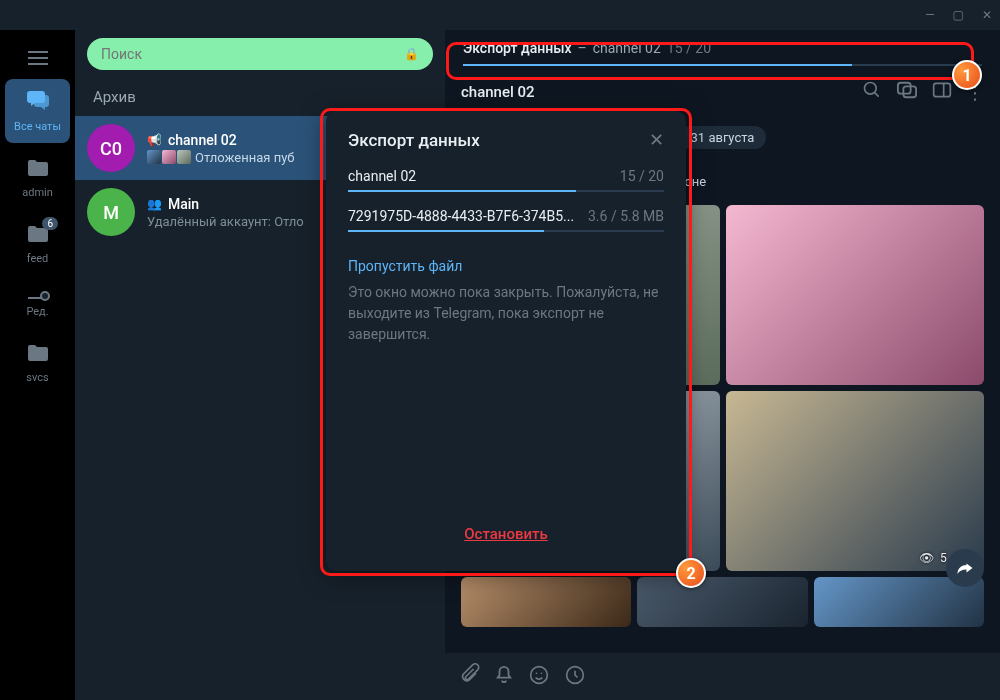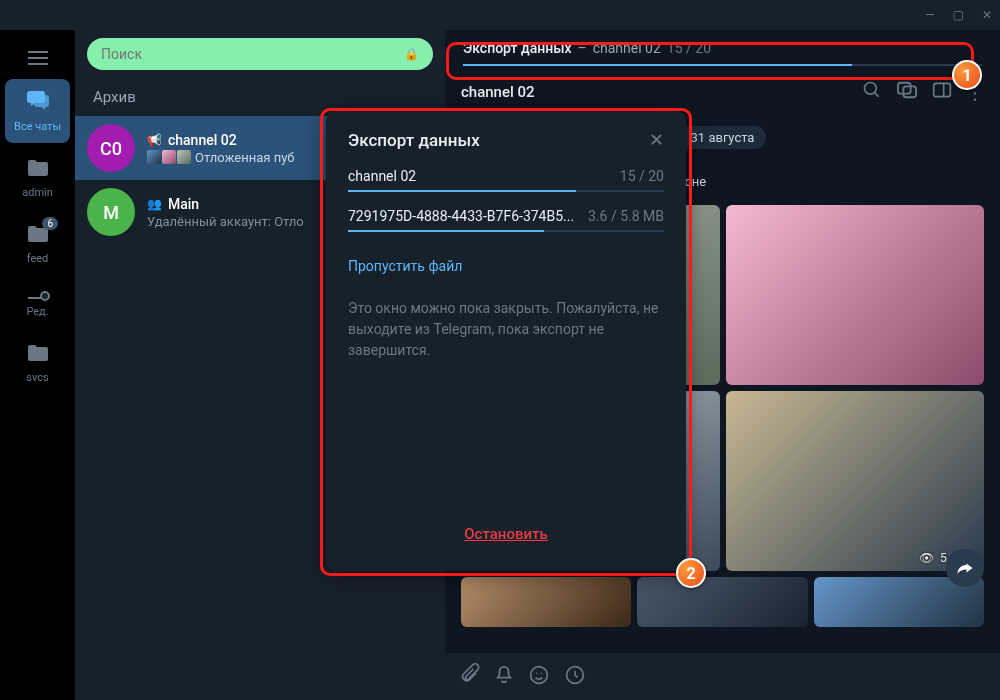--- a/index.html
+++ b/index.html
@@ -69,21 +69,21 @@
 
 
 .dialog { position: absolute; left: 326px; top: 111px; width: 360px; height: 460px; background: #17212b; border-radius: 10px; box-shadow: 0 4px 24px rgba(0,0,0,0.5); padding: 18px 22px; display: flex; flex-direction: column; z-index: 20; }
 .dialog .dlg-header { display: flex; justify-content: space-between; align-items: center; margin-bottom: 18px; }
 .dialog .dlg-title { font-size: 17px; font-weight: 500; color: #e9eef2; }
 .dialog .dlg-close { color: #6b7883; cursor: pointer; font-size: 18px; }
 .dialog .dlg-row { display: flex; justify-content: space-between; font-size: 14px; color: #e9eef2; margin-bottom: 6px; }
 .dialog .dlg-row .muted { color: #6b7883; }
 .dialog .dlg-progress { height: 2px; background: #2a3b4d; margin-bottom: 16px; }
 .dialog .dlg-progress .fill { height: 2px; background: #5eb5f7; }
-.dialog .skip { color: #5eb5f7; font-size: 14px; cursor: pointer; margin-top: 10px; margin-bottom: 24px; display: inline-block; }
+.dialog .skip { color: #5eb5f7; font-size: 14px; cursor: pointer; margin-top: 10px; margin-bottom: 8px; display: inline-block; }
 .dialog .note { color: #6b7883; font-size: 14px; line-height: 1.5; }
 .dialog .stop { text-align: center; color: #ec3942; font-size: 15px; font-weight: 500; cursor: pointer; margin-top: auto; padding: 10px 0; text-decoration: underline; }
 
 
 .annot-box { position: absolute; border: 3px solid #ff1a1a; border-radius: 10px; z-index: 30; pointer-events: none; }
 .annot-1 { left: 446px; top: 42px; width: 528px; height: 38px; }
 .annot-2 { left: 320px; top: 108px; width: 372px; height: 468px; }
 .annot-badge { position: absolute; width: 30px; height: 30px; border-radius: 50%; background: radial-gradient(circle at 30% 30%, #ff9a3c, #e84b1a); border: 2px solid #fff; color: #fff; font-weight: 700; font-size: 16px; display: flex; align-items: center; justify-content: center; z-index: 31; box-shadow: 0 1px 4px rgba(0,0,0,0.5); }
 .badge-1 { left: 952px; top: 60px; }
 .badge-2 { left: 676px; top: 558px; }

